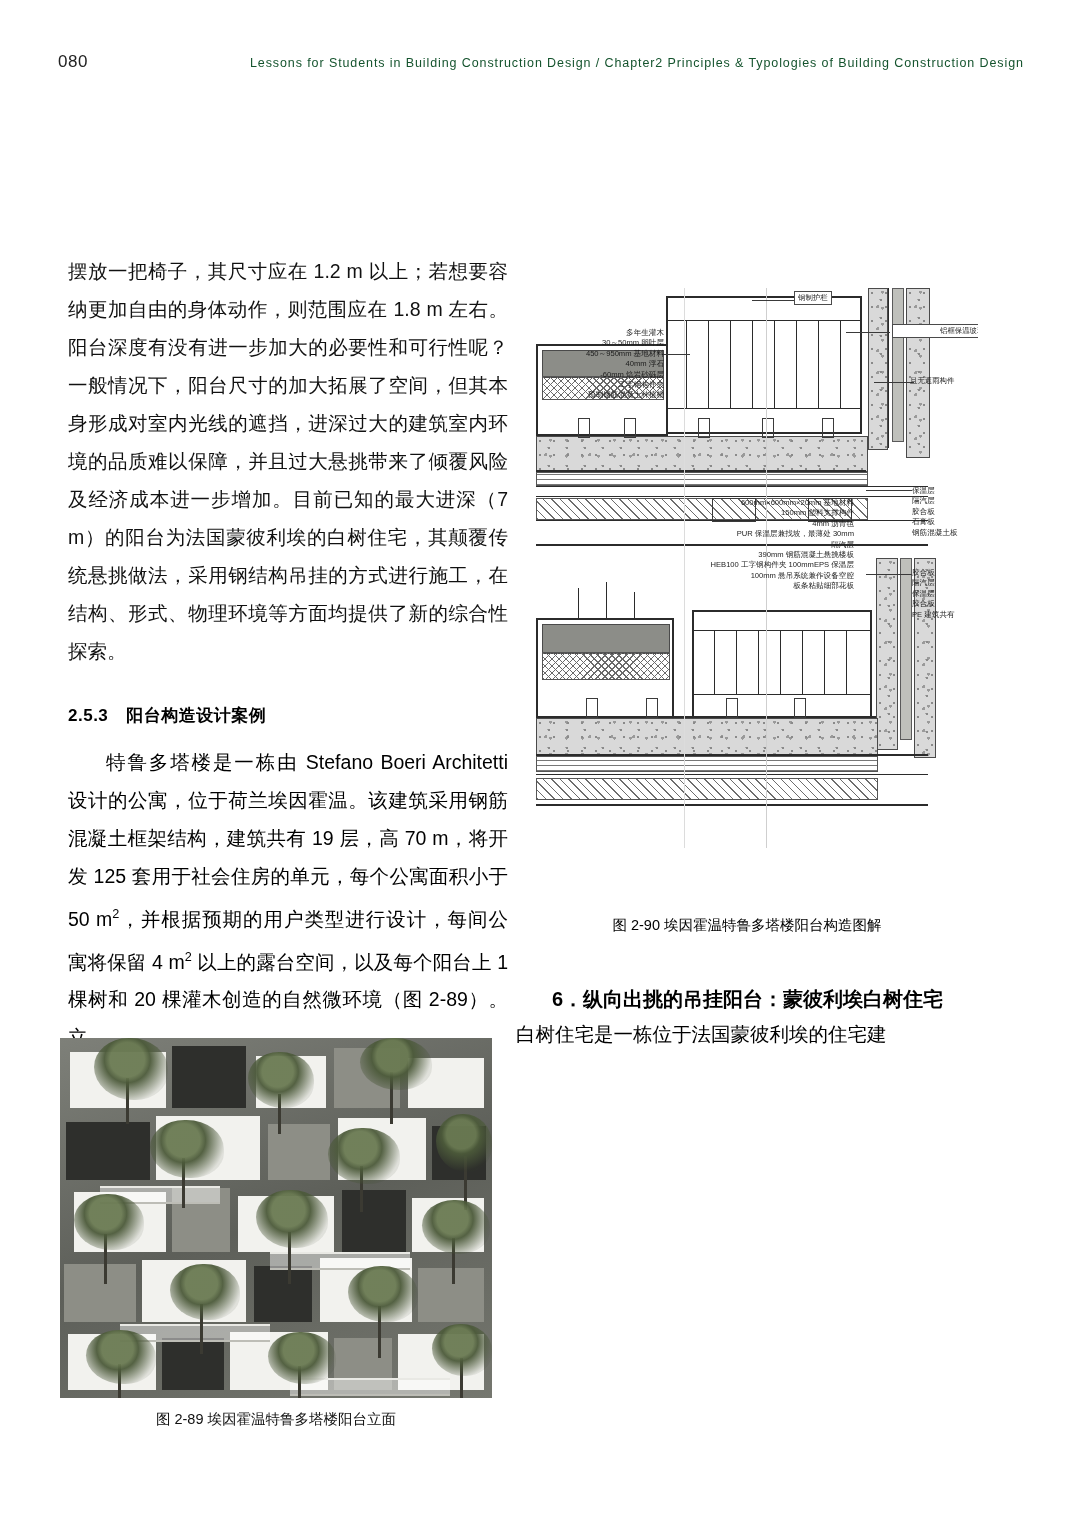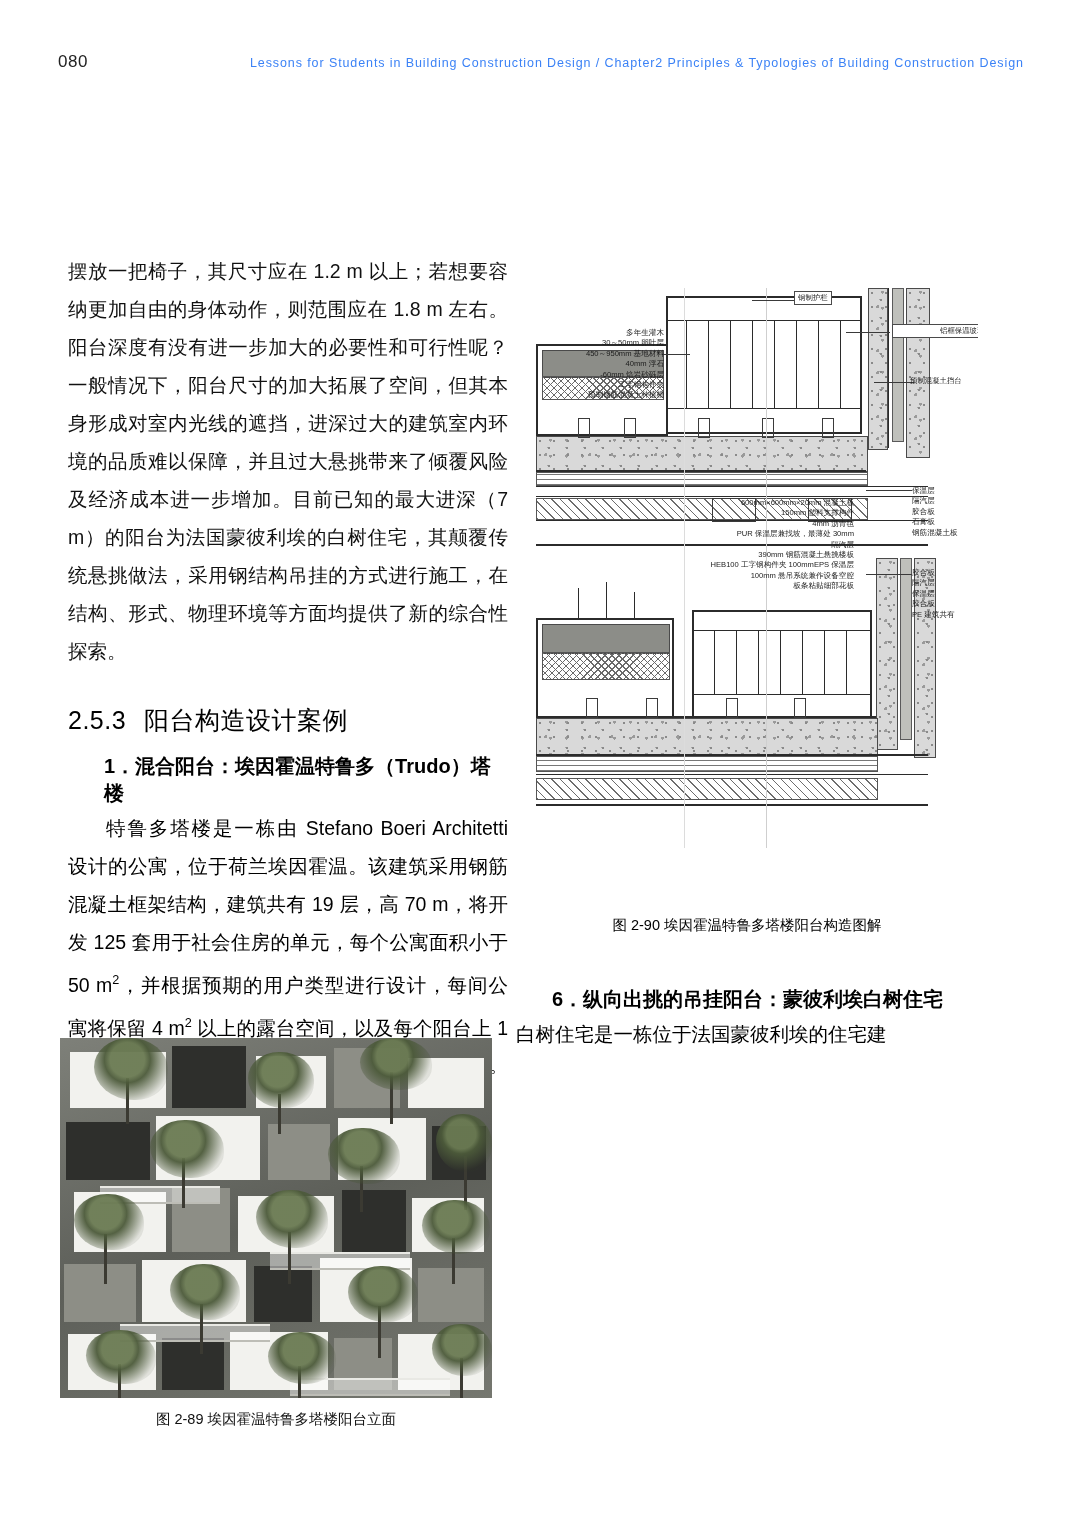--- a/index.html
+++ b/index.html
@@ -32,21 +32,21 @@
     letter-spacing: 0.5px;
     color: #222;
   }
   .running-head {
     position: absolute;
     left: 250px;
     top: 4px;
     width: 700px;
     font-size: 12.5px;
     letter-spacing: 0.9px;
-    color: #3b82f6;
+    color: #14532d;
     white-space: nowrap;
   }
 
   
   .col-left {
     position: absolute;
     left: 68px;
     top: 252px;
     width: 440px;
   }
@@ -55,22 +55,22 @@
     font-size: 19.5px;
     line-height: 38px;
     text-align: justify;
     text-justify: inter-ideograph;
     color: #111;
   }
 
   .section-heading {
     margin-top: 34px;
     margin-bottom: 16px;
-    font-size: 25px;
-    font-weight: normal;
+    font-size: 17px;
+    font-weight: bold;
     letter-spacing: 0.5px;
   }
   .section-heading .num { margin-right: 18px; }
 
   .sub-heading {
     margin-top: 10px;
     margin-bottom: 2px;
     font-size: 20px;
     font-weight: bold;
     padding-left: 36px;
@@ -219,21 +219,20 @@
 </div>
 
 <div class="col-left">
 
   <div class="body-text">摆放一把椅子，其尺寸应在 1.2 m 以上；若想要容纳更加自由的身体动作，则范围应在 1.8 m 左右。阳台深度有没有进一步加大的必要性和可行性呢？一般情况下，阳台尺寸的加大拓展了空间，但其本身形成对室内光线的遮挡，进深过大的建筑室内环境的品质难以保障，并且过大悬挑带来了倾覆风险及经济成本进一步增加。目前已知的最大进深（7 m）的阳台为法国蒙彼利埃的白树住宅，其颠覆传统悬挑做法，采用钢结构吊挂的方式进行施工，在结构、形式、物理环境等方面均提供了新的综合性探索。</div>
 
   <div class="section-heading">
     <span class="num">2.5.3</span><span>阳台构造设计案例</span>
   </div>
 
-  <div class="sub-heading">1．混合阳台：埃因霍温特鲁多（Trudo）塔楼</div>
 
   <div class="para first-indent"><span>特鲁多塔楼是一栋由 Stefano Boeri Architetti 设计的公寓，位于荷兰埃因霍温。该建筑采用钢筋混凝土框架结构，建筑共有 19 层，高 70 m，将开发 125 套用于社会住房的单元，每个公寓面积小于 50 m</span><sup class="sup">2</sup><span>，并根据预期的用户类型进行设计，每间公寓将保留 4 m</span><sup class="sup">2</sup><span> 以上的露台空间，以及每个阳台上 1 棵树和 20 棵灌木创造的自然微环境（图 2-89）。立</span></div>
 </div>
 
 <div class="figure-photo">
   <div class="photo-frame">
 
     <div class="pb" style="left:0;top:0;width:432px;height:360px;background:linear-gradient(160deg,#7e8079 0%,#5d5f59 50%,#75776f 100%);"></div>
 
     <div class="pb balcony-white" style="left:10px;top:14px;width:96px;height:56px;"></div>
@@ -411,34 +410,34 @@
 
     <div class="leader" style="left:236px;top:42px;width:42px;"></div>
     <div class="leader" style="left:330px;top:74px;width:44px;"></div>
     <div class="leader" style="left:146px;top:96px;width:28px;"></div>
     <div class="leader" style="left:358px;top:124px;width:40px;"></div>
     <div class="leader" style="left:350px;top:232px;width:46px;"></div>
     <div class="leader" style="left:350px;top:316px;width:46px;"></div>
 
     <div class="callout-box" style="left:278px;top:33px;">钢制护栏</div>
     <div class="callout-box" style="left:376px;top:66px;padding-left:47px;">铝框保温玻璃窗</div>
-    <div class="callout" style="left:394px;top:118px;">预制混凝土挡台</div>
+    <div class="callout" style="left:394px;top:118px;">且无遮雨构件</div>
 
     <div class="callout-block" style="left:0px;top:70px;width:148px;">
       <div>多年生灌木</div>
       <div>30～50mm 卵叶层</div>
       <div>450～950mm 基地材料</div>
       <div>40mm 浮石</div>
       <div>-60mm 焙岩砂砾层</div>
       <div>工字钢构件夹</div>
       <div>预制钢筋混凝土种植槽</div>
     </div>
 
     <div class="callout-block" style="left:38px;top:240px;width:300px;">
-      <div>600mm×600mm×20mm 混凝土板</div>
+      <div>600mm×600mm×20mm 基地材料</div>
       <div>150mm 塑料支撑构件</div>
       <div>4mm 沥青毡</div>
       <div>PUR 保温层兼找坡，最薄处 30mm</div>
       <div>隔汽层</div>
       <div>390mm 钢筋混凝土悬挑楼板</div>
       <div>HEB100 工字钢构件夹 100mmEPS 保温层</div>
       <div>100mm 悬吊系统兼作设备空腔</div>
       <div>板条粘贴细部花板</div>
     </div>
 

